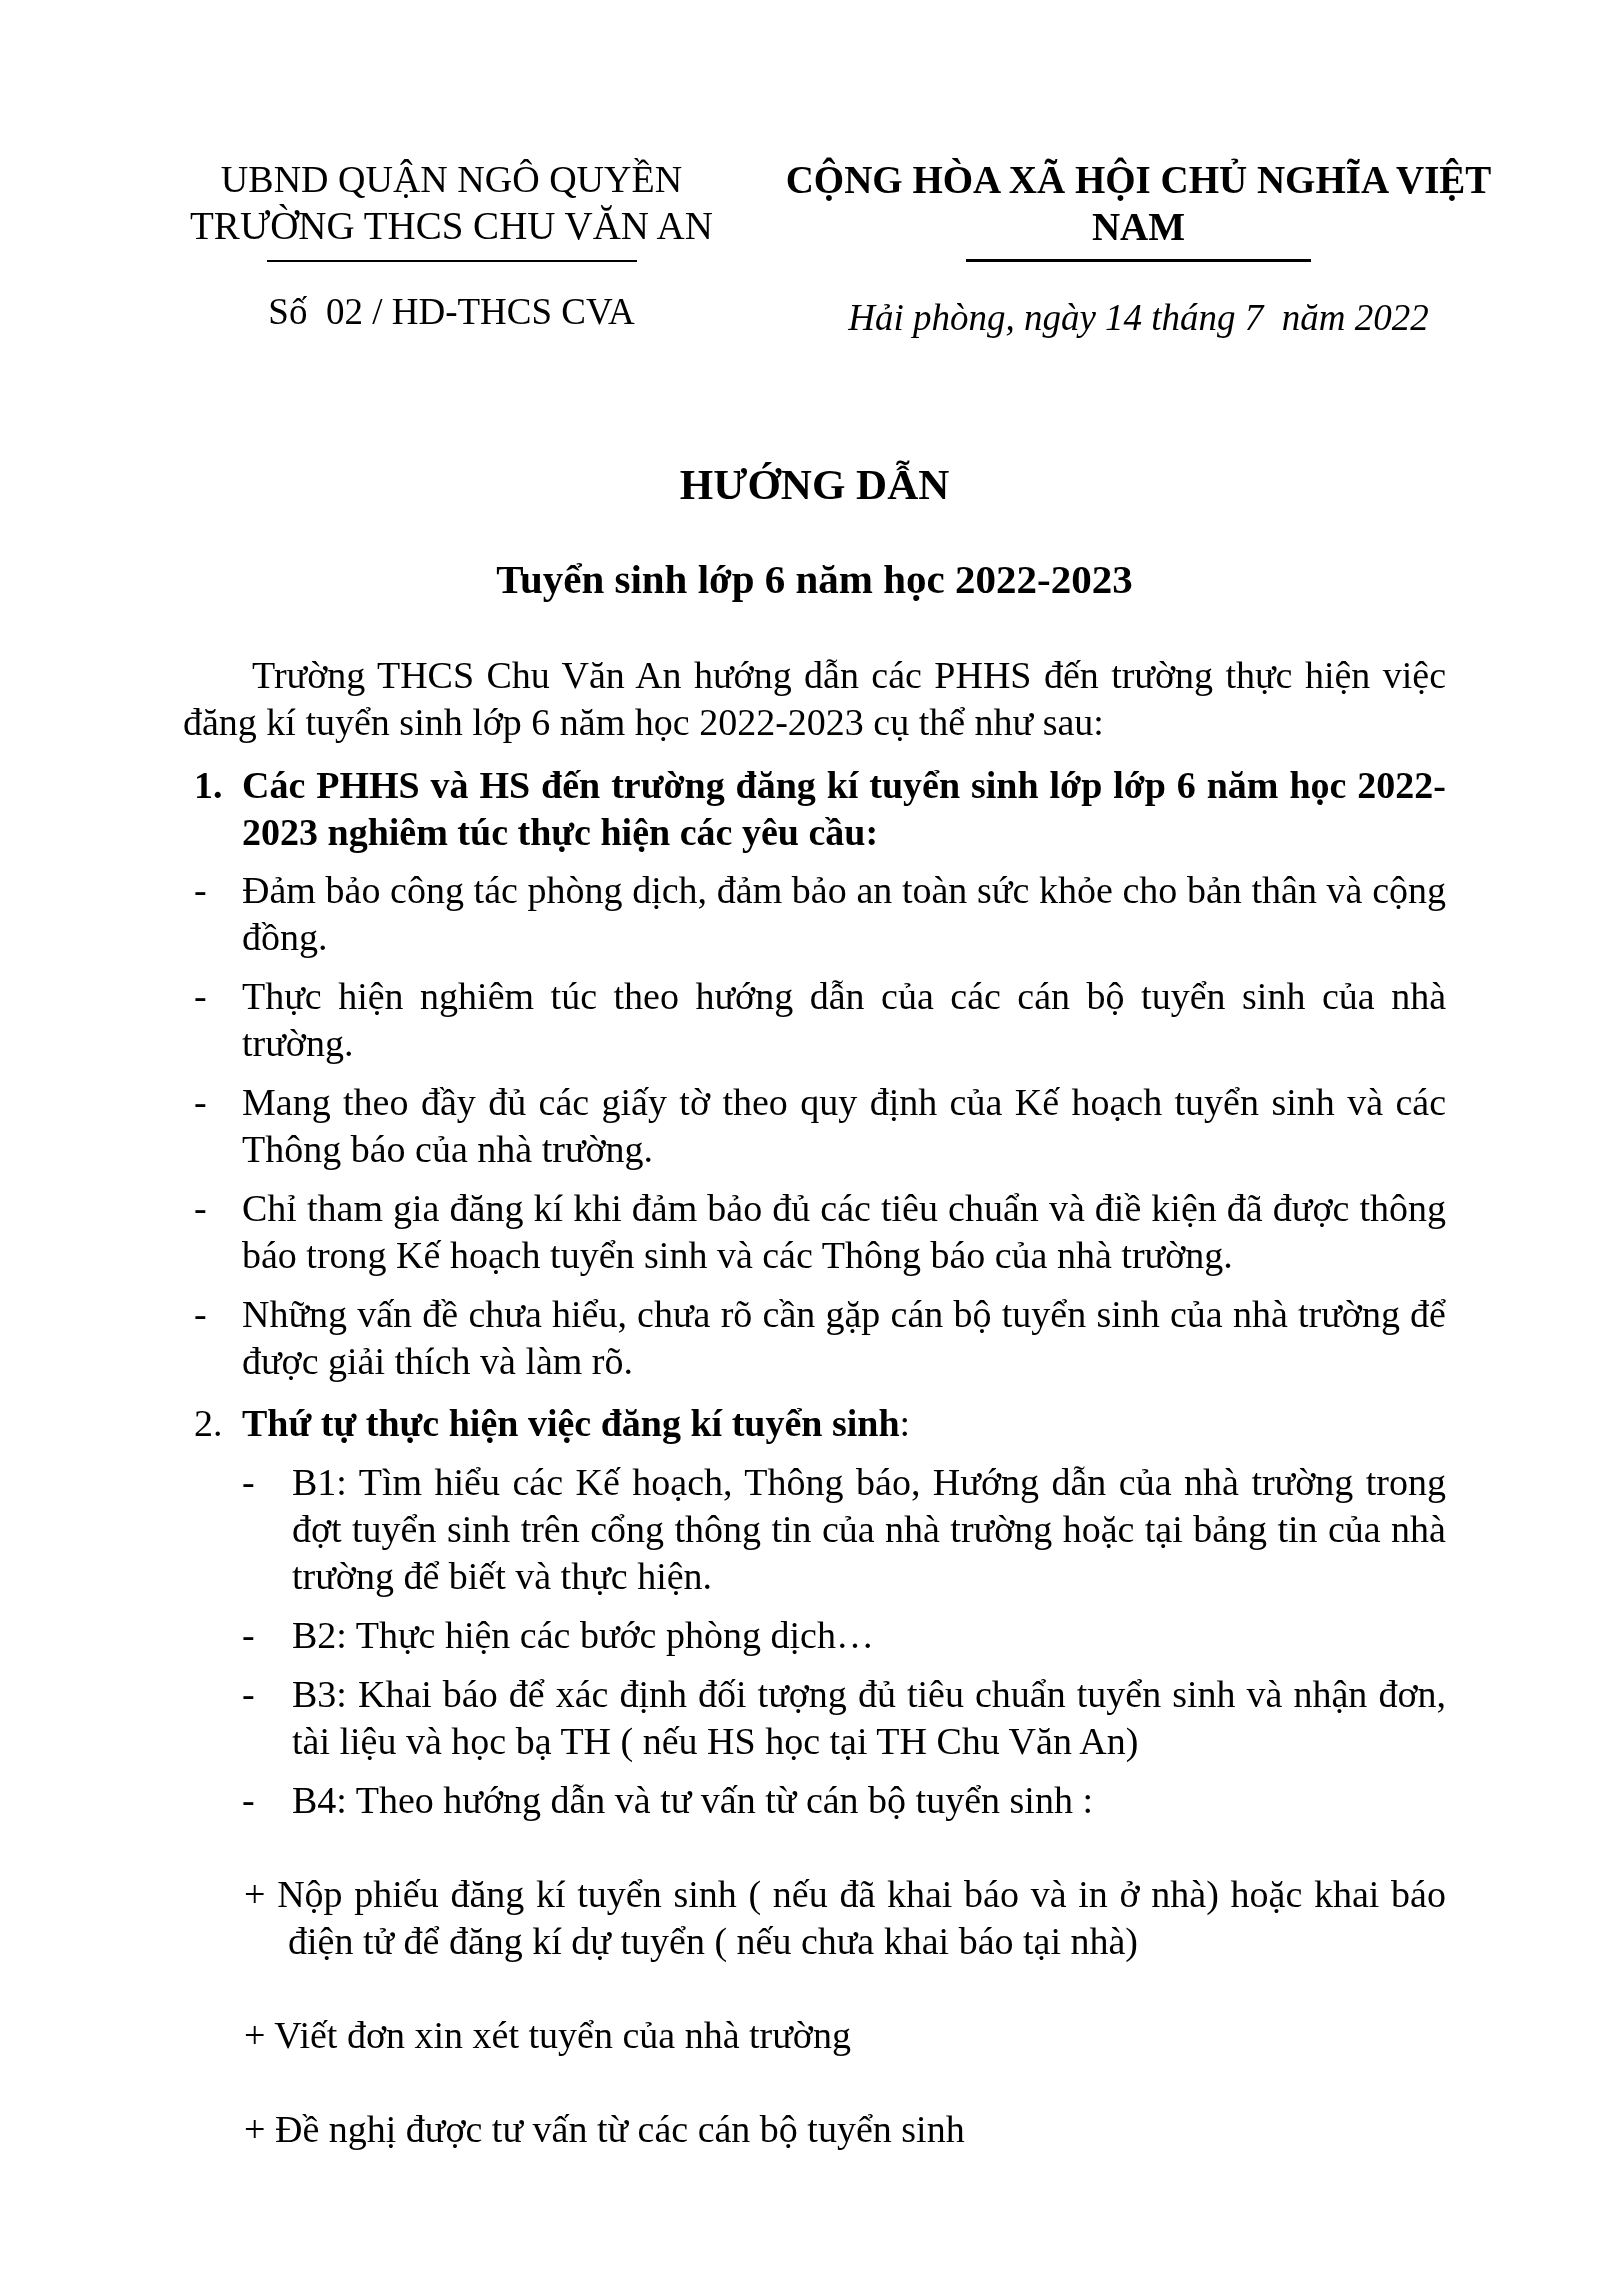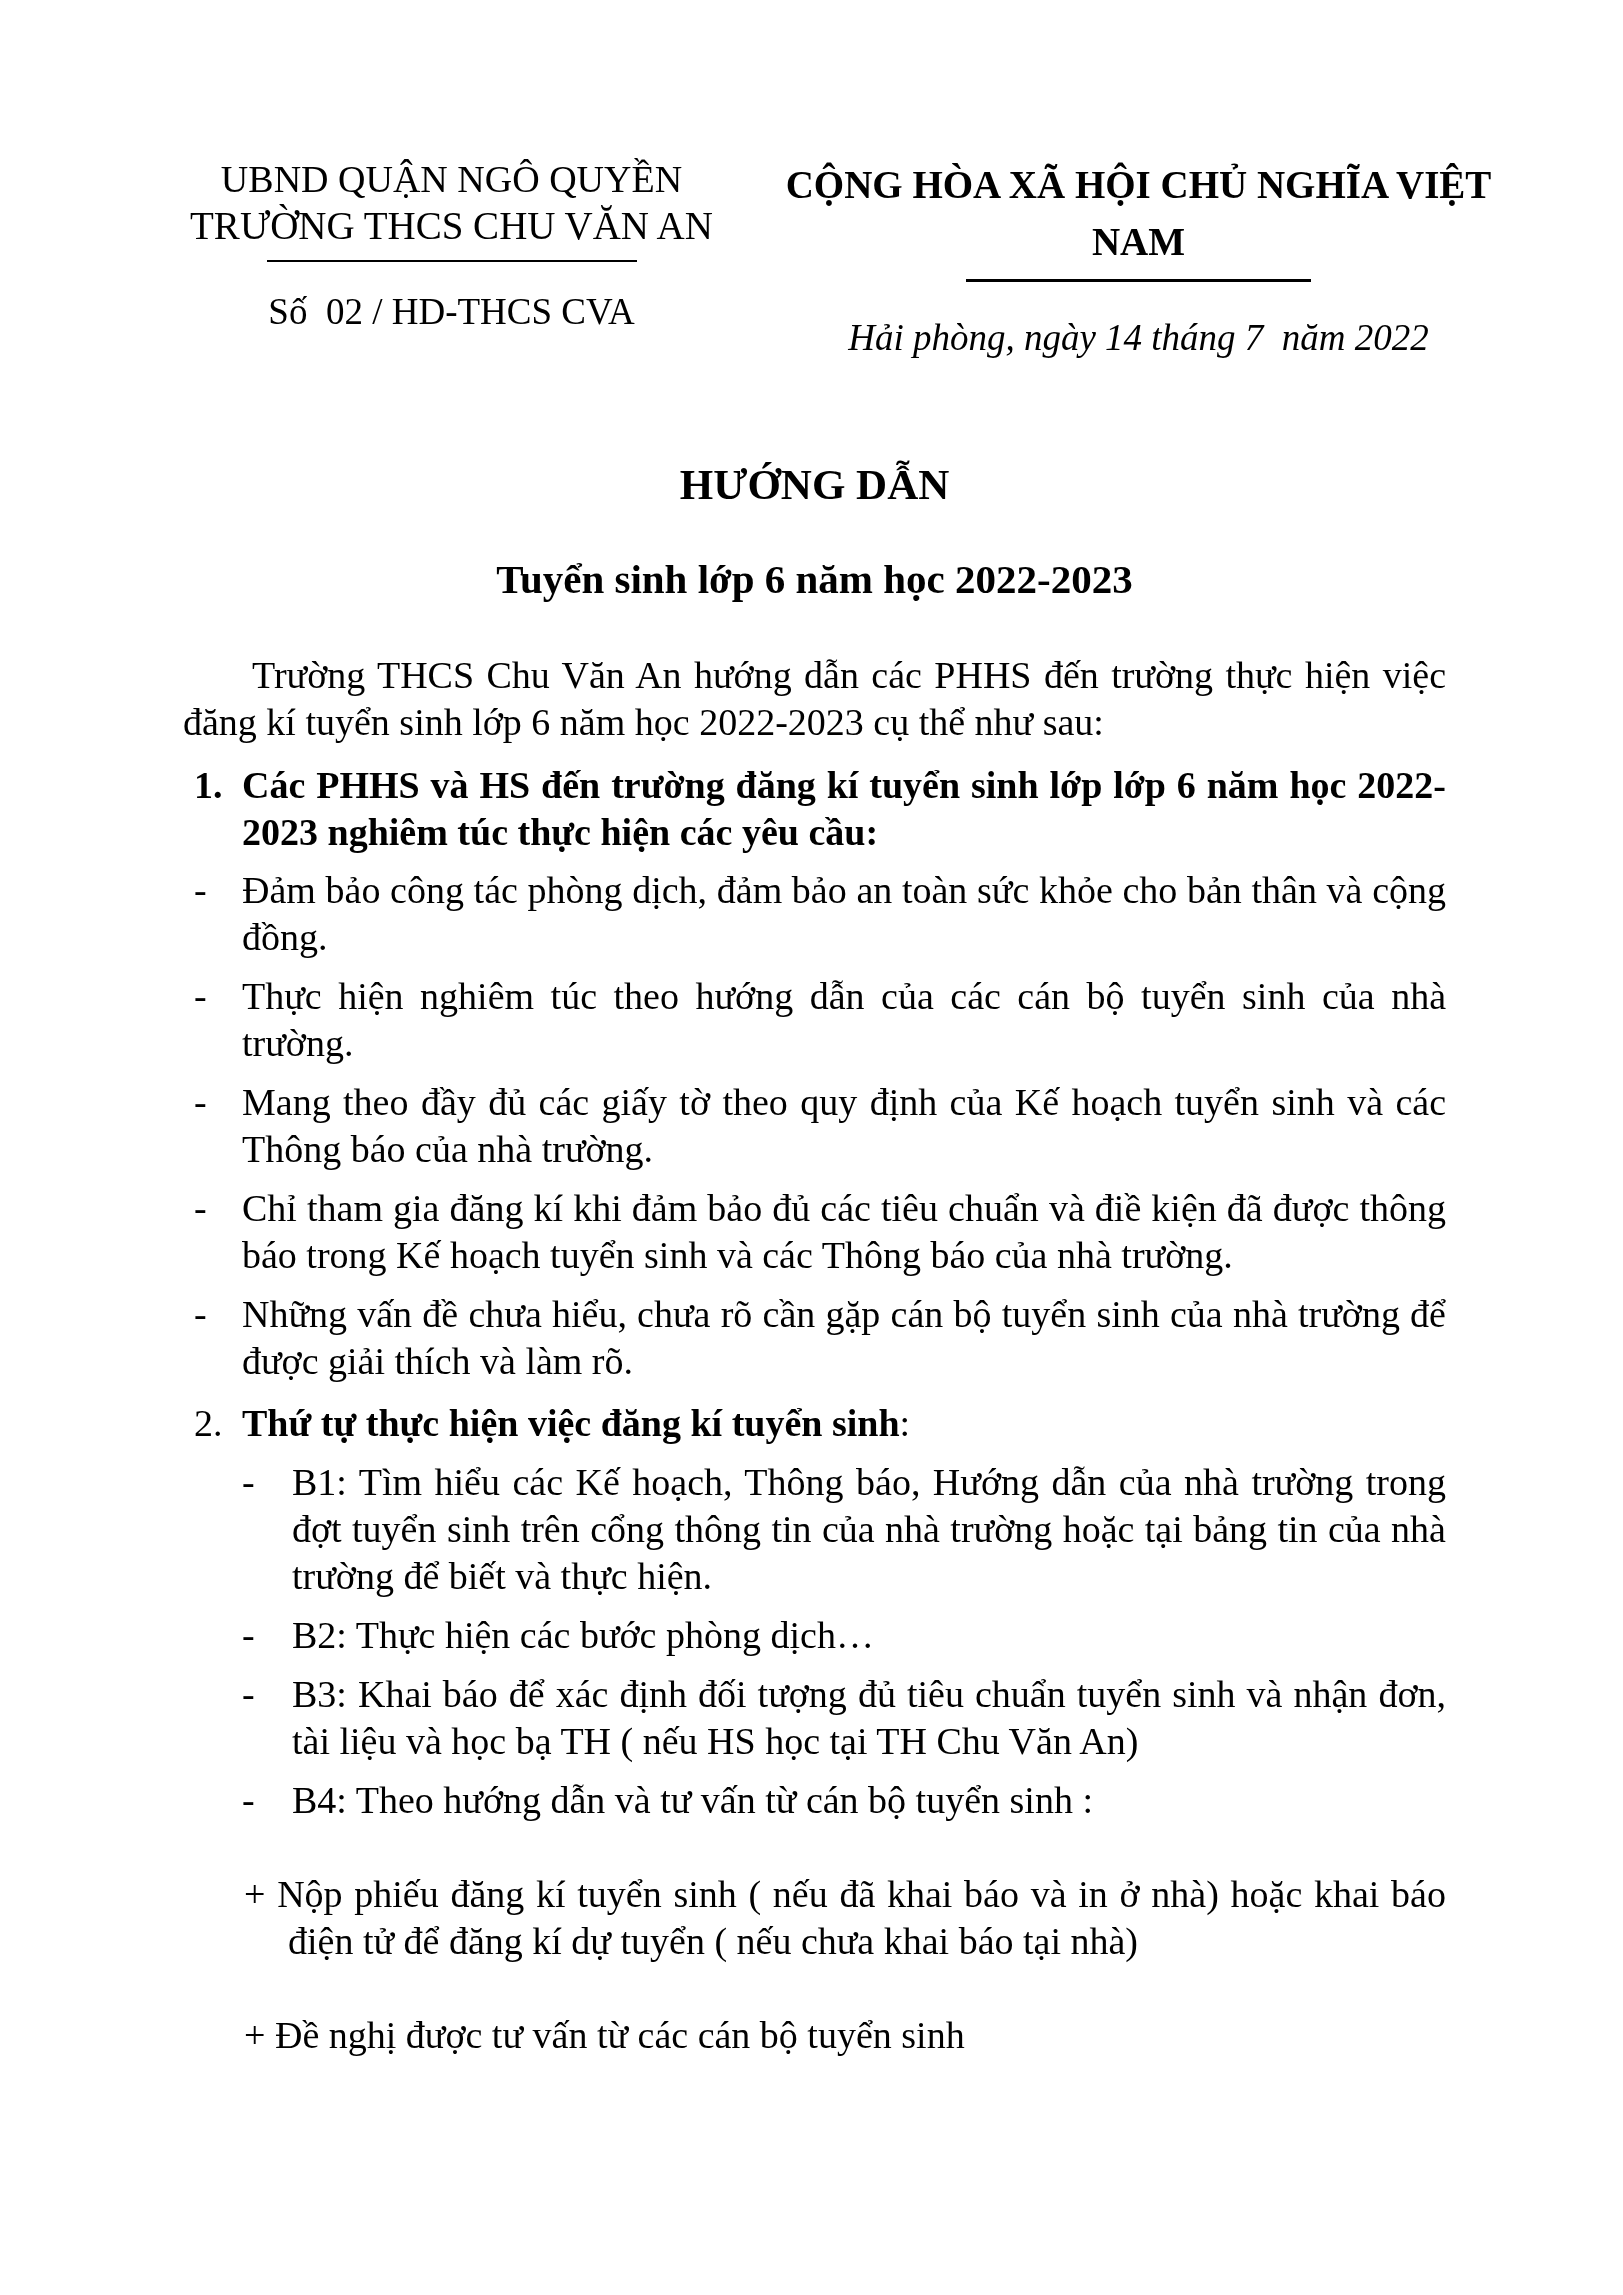--- a/index.html
+++ b/index.html
@@ -11,21 +11,21 @@
     overflow:hidden;
   }
   
   .hdr{position:absolute;top:156px;left:0;width:100%;}
   .hdr-left{position:absolute;left:175px;width:553px;text-align:center;}
   .hdr-right{position:absolute;left:764px;width:749px;text-align:center;}
   .hdr-line1-left{font-size:38px;line-height:46px;white-space:pre-wrap;}
   .hdr-line2-left{font-size:39px;line-height:47px;font-weight:normal;white-space:pre-wrap;}
   .hdr-rule-left{width:370px;height:2.6px;background:#000;margin:10.5px auto 0;}
   .doc-number{font-size:37px;margin-top:28px;white-space:pre-wrap;}
-  .hdr-line1-right{font-size:39px;line-height:57px;font-weight:bold;white-space:pre-wrap;}
+  .hdr-line1-right{font-size:39px;line-height:47px;font-weight:bold;white-space:pre-wrap;}
   .hdr-line2-right{font-size:38px;line-height:43px;font-weight:bold;margin-top:5.2px;white-space:pre-wrap;}
   .hdr-rule-right{width:345px;height:2.6px;background:#000;margin:9.2px auto 0;}
   .date-line{font-size:37px;font-style:italic;margin-top:34px;white-space:pre-wrap;}
   
   .doc-main{padding:450px 177px 0 183px;font-size:38px;line-height:47px;}
   .doc-title{font-size:43px;line-height:69px;font-weight:bold;text-align:center;margin:0;}
   .doc-subtitle{font-size:41px;line-height:69px;font-weight:bold;text-align:center;margin:26px 0 0;}
   .intro{margin:38px 0 0;text-align:justify;text-indent:69px;}
   .num-item{display:grid;grid-template-columns:48px 1fr;padding-left:11px;margin-top:15.7px;text-align:justify;}
   .num-item .num{white-space:nowrap;}
@@ -111,19 +111,22 @@
         <span>-</span>
         <span>B4: Theo hướng dẫn và tư vấn từ cán bộ tuyển sinh :</span>
       </li>
       </ul>
 
     <div class="plus-list">
         <p class="plus-item">
         <span>+</span><span> Nộp phiếu đăng kí tuyển sinh ( nếu đã khai báo và in ở nhà) hoặc khai báo điện tử để đăng kí dự tuyển ( nếu chưa khai báo tại nhà)</span>
       </p>
         <p class="plus-item">
+        <span>+</span><span> Viết đơn xin xét tuyển của nhà trường</span>
+      </p>
+        <p class="plus-item">
         <span>+</span><span> Đề nghị được tư vấn từ các cán bộ tuyển sinh</span>
       </p>
       </div>
   </div>
 
 </div>
 
 
 </body></html>

